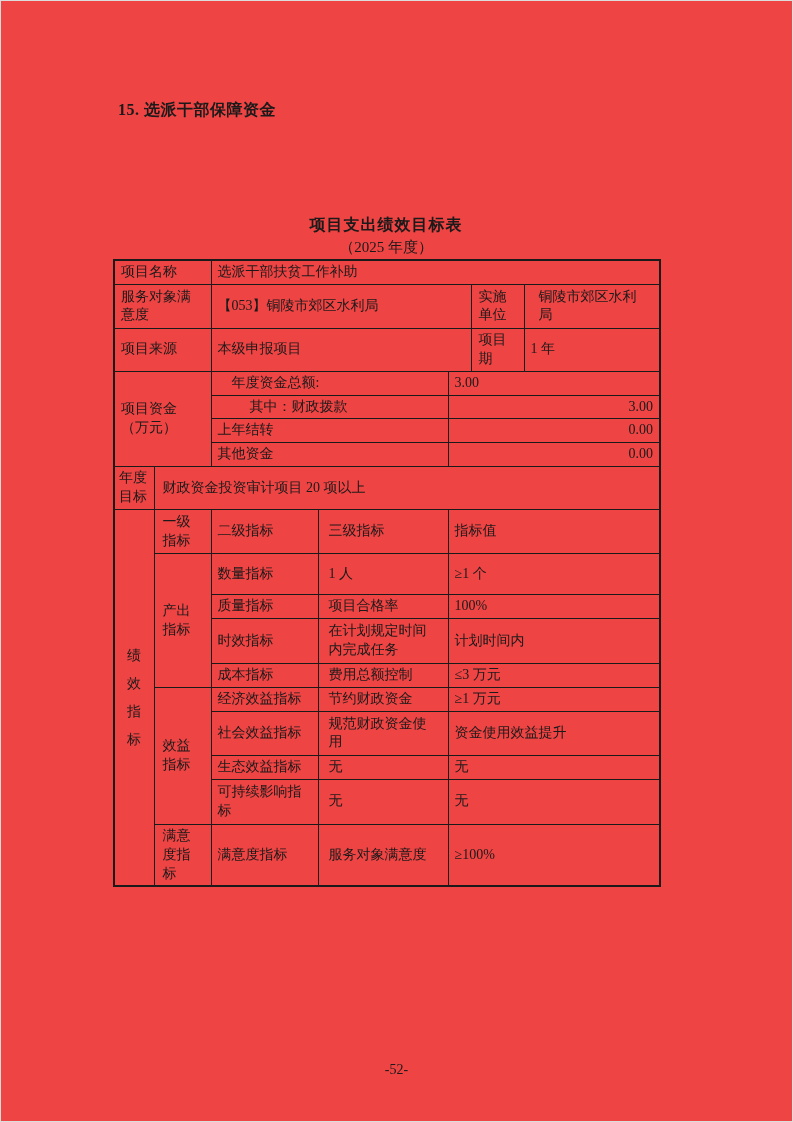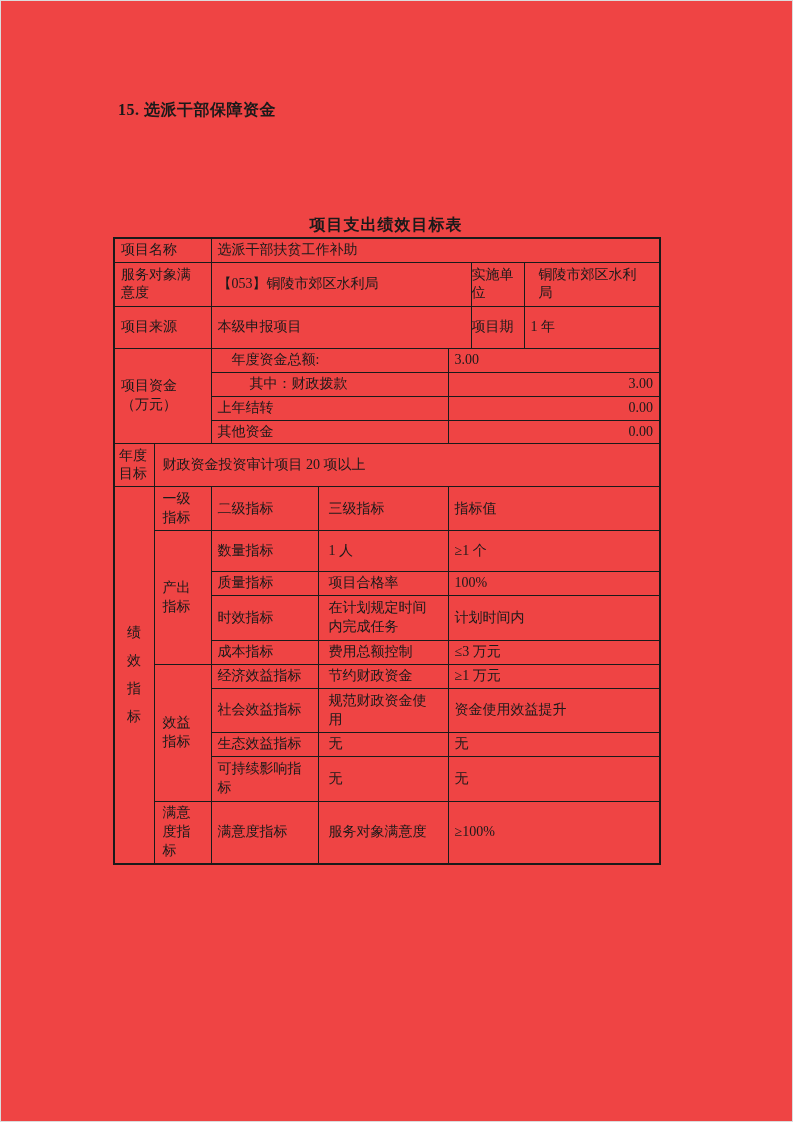--- a/index.html
+++ b/index.html
@@ -24,38 +24,39 @@
     vertical-align:middle;padding:2px 6px;
     word-break:break-all;overflow:hidden;
   }
   td.pre{white-space:pre-line;}
   td.lab-total{text-align:left;padding-left:20px;}
   td.lab-sub{text-align:left;padding-left:38px;}
   td.val-r{text-align:right;padding-right:6px;}
   td.goal-val{text-align:left;padding-left:8px;}
   td.c1cell{padding:2px 4px;}
   td.w2{padding:2px 8px;margin-top:16px;}
-  td.w6{padding:2px 0;}
+  td.w6{padding:2px 7px;}
   td.w7{padding:2px 14px;}
   td.l3{padding:2px 10px;}
   td.vtext{line-height:2;padding:2px 12px;}
   .footer{
     position:absolute;top:1062px;left:0;width:100%;
     text-align:center;font-size:14px;
   }
 </style>
 </head>
 <body>
 
 <div class="page">
 
   <h1 class="doc-heading">15. 选派干部保障资金</h1>
 
   <div class="table-block">
     <div class="tbl-title">项目支出绩效目标表</div>
+    <div class="tbl-subtitle">（2025 年度）</div>
 
     <table class="main">
       <colgroup>
         <col style="width:40px">
           <col style="width:57px">
           <col style="width:107px">
         <col style="width:130px">
           <col style="width:23px">
           <col style="width:53px">
         <col style="width:136px">
@@ -151,14 +152,15 @@
         <tr style="height:61px">
           <td class="w2">满意度指标</td>
           <td>满意度指标</td>
           <td class="l3">服务对象满意度</td>
           <td colspan="3">≥100%</td>
         </tr>
       </tbody>
     </table>
   </div>
 
+  <div class="footer">-52-</div>
 
 </div>
 
 </body></html>

